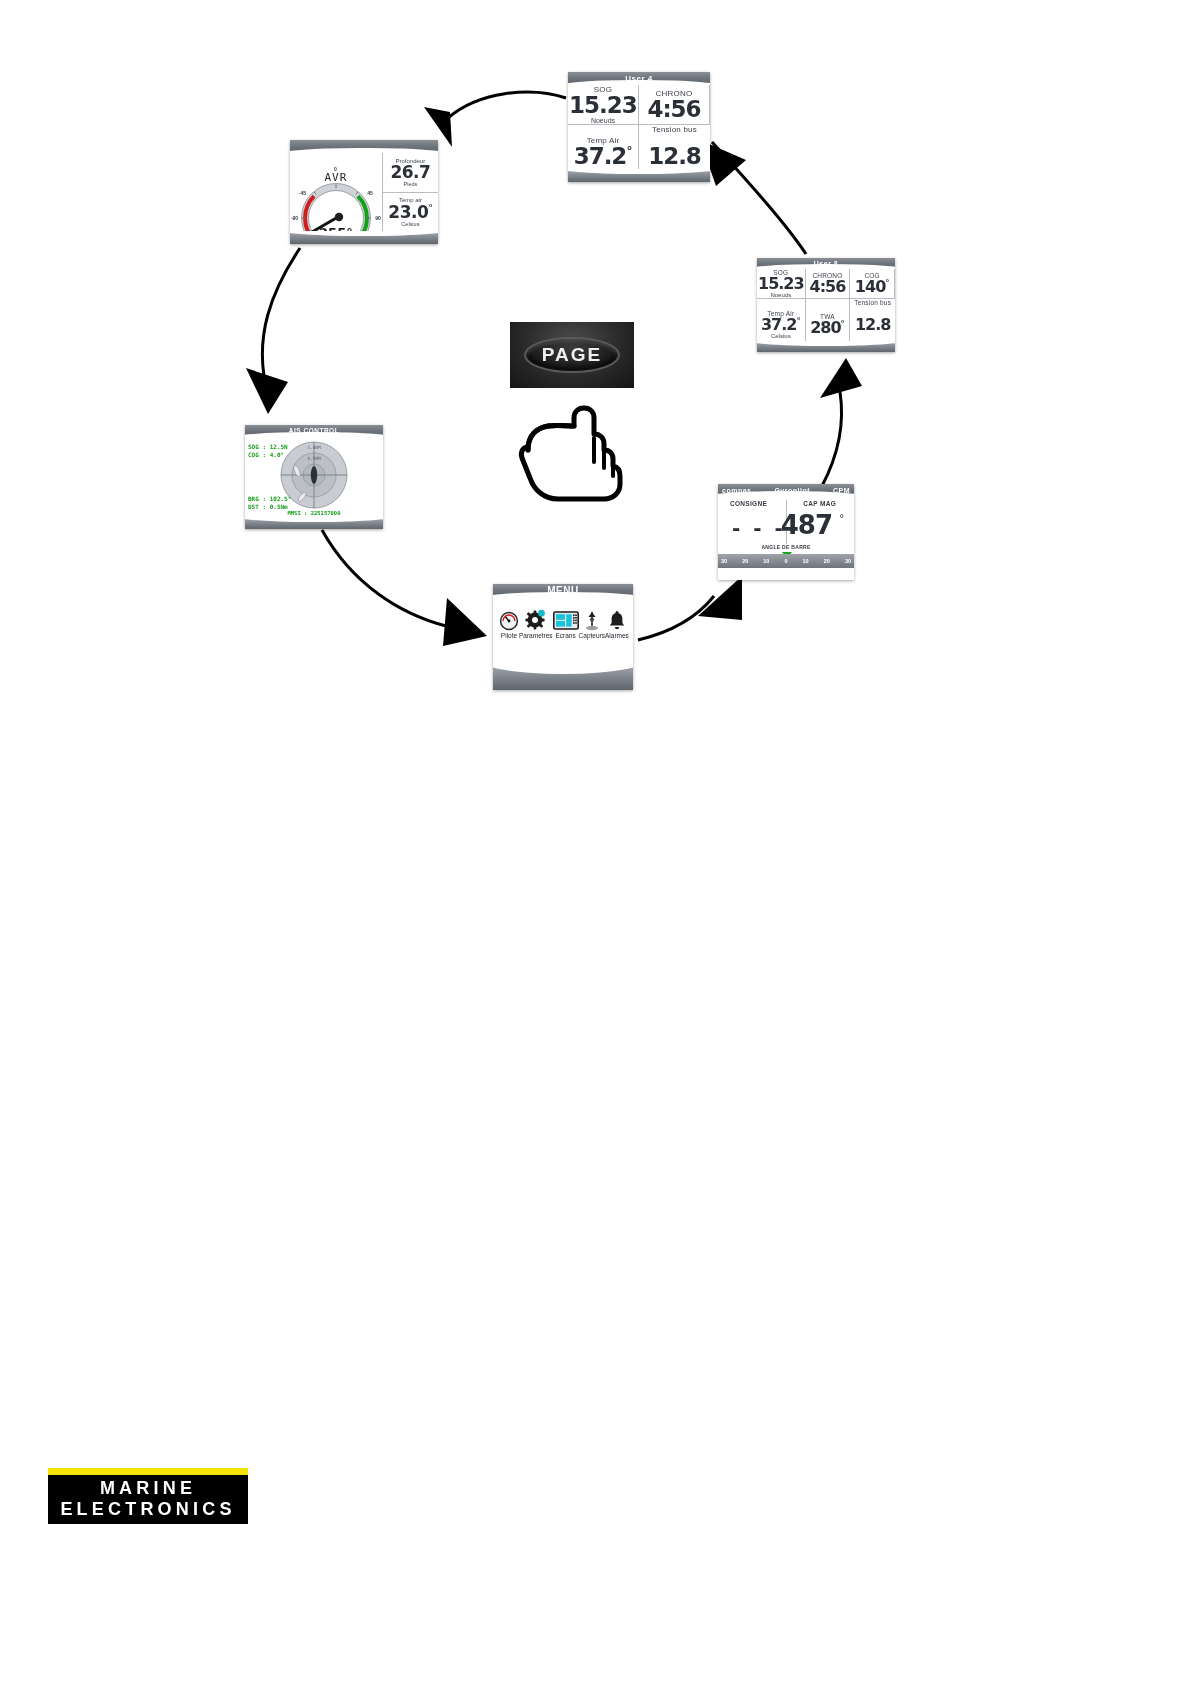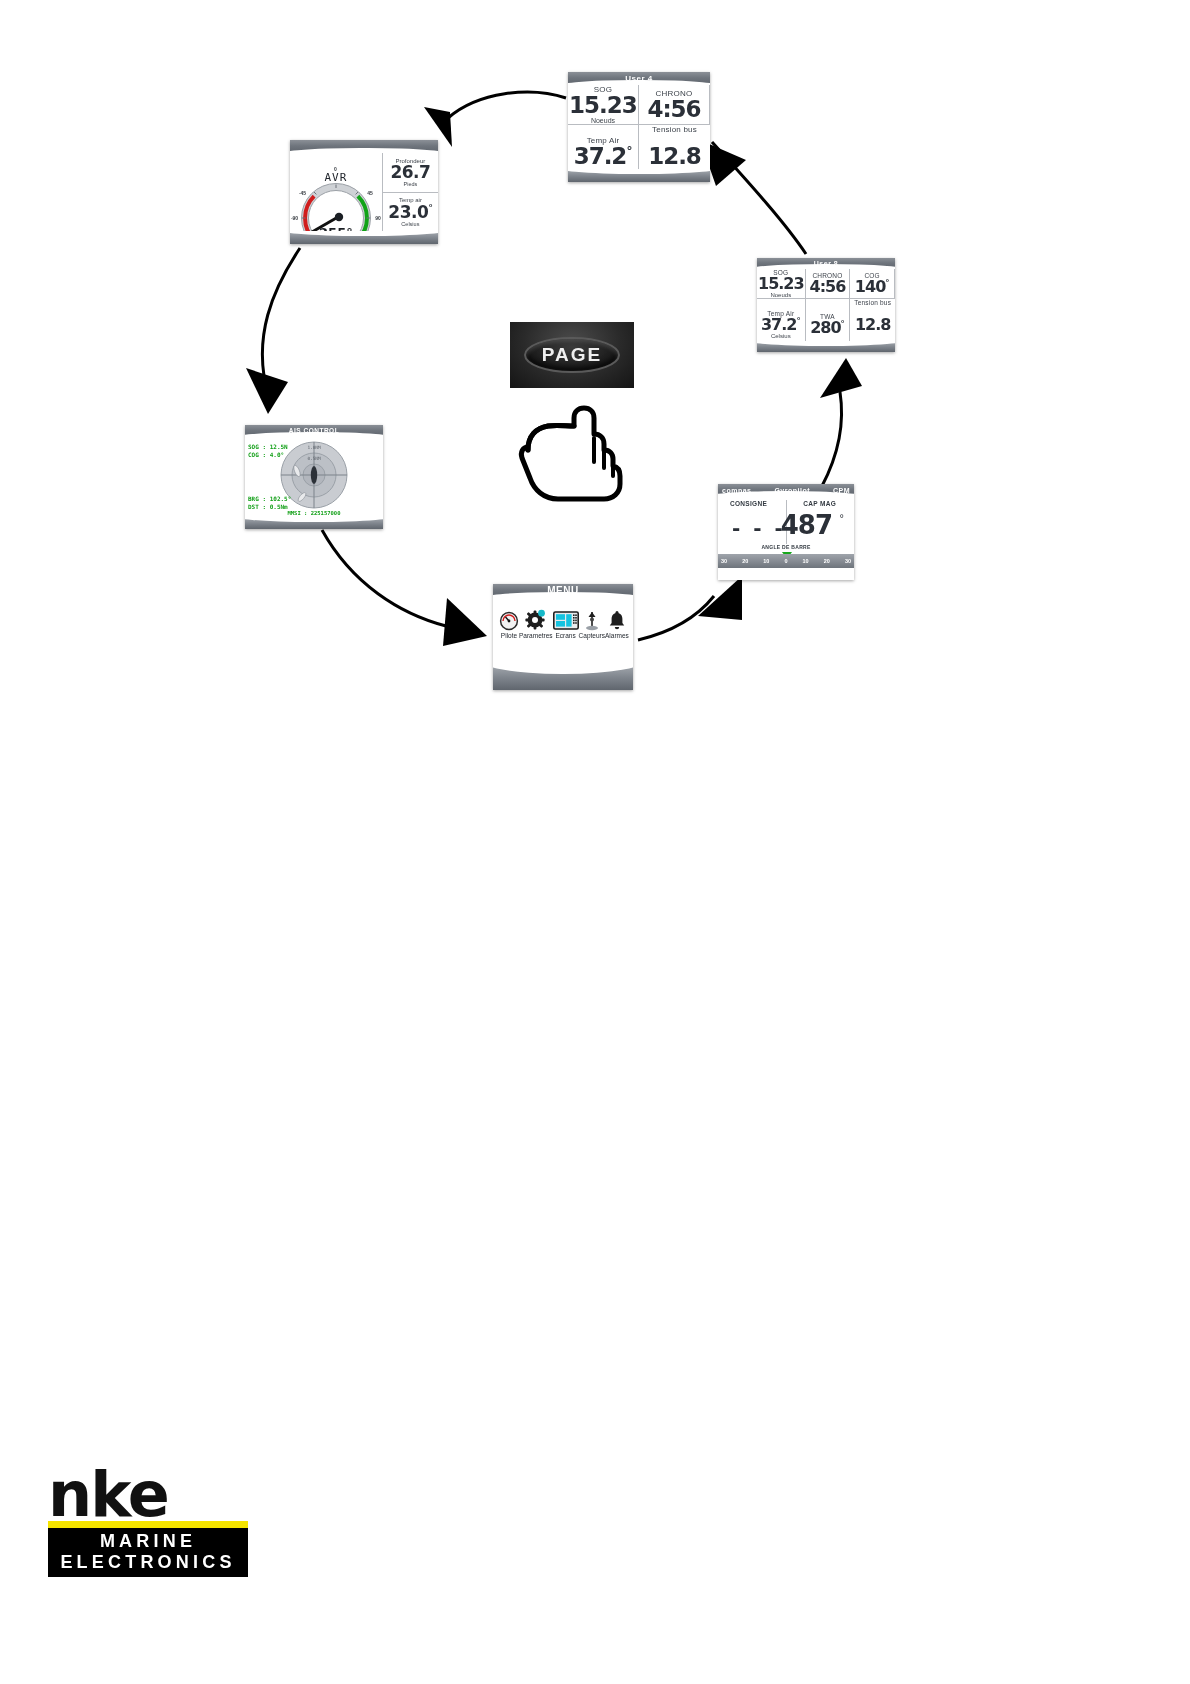--- a/index.html
+++ b/index.html
@@ -515,18 +515,17 @@
                C30 107 20 98 16 86 L8 66
                C6 60 9 55 14 55 Z" fill="#ffffff" stroke="#000000" stroke-width="5" stroke-linejoin="round"></path>
       <path d="M60 34 C52 34 42 33 34 34 C22 36 14 44 14 58" fill="none" stroke="#000000" stroke-width="5" stroke-linecap="round"></path>
       <line x1="80" y1="46" x2="80" y2="70" stroke="#000" stroke-width="4" stroke-linecap="round"></line>
       <line x1="90" y1="60" x2="90" y2="76" stroke="#000" stroke-width="4" stroke-linecap="round"></line>
       <line x1="99" y1="72" x2="99" y2="84" stroke="#000" stroke-width="4" stroke-linecap="round"></line>
     </svg>
   </div>
 
   <div class="logo" style="left:48px; top:1468px; width:200px;">
-    <div class="logo-nke">nke</div>
     <div class="logo-rule"></div>
     <div class="logo-bar">MARINE ELECTRONICS</div>
   </div>
 
 </div>
 
 </body></html>

